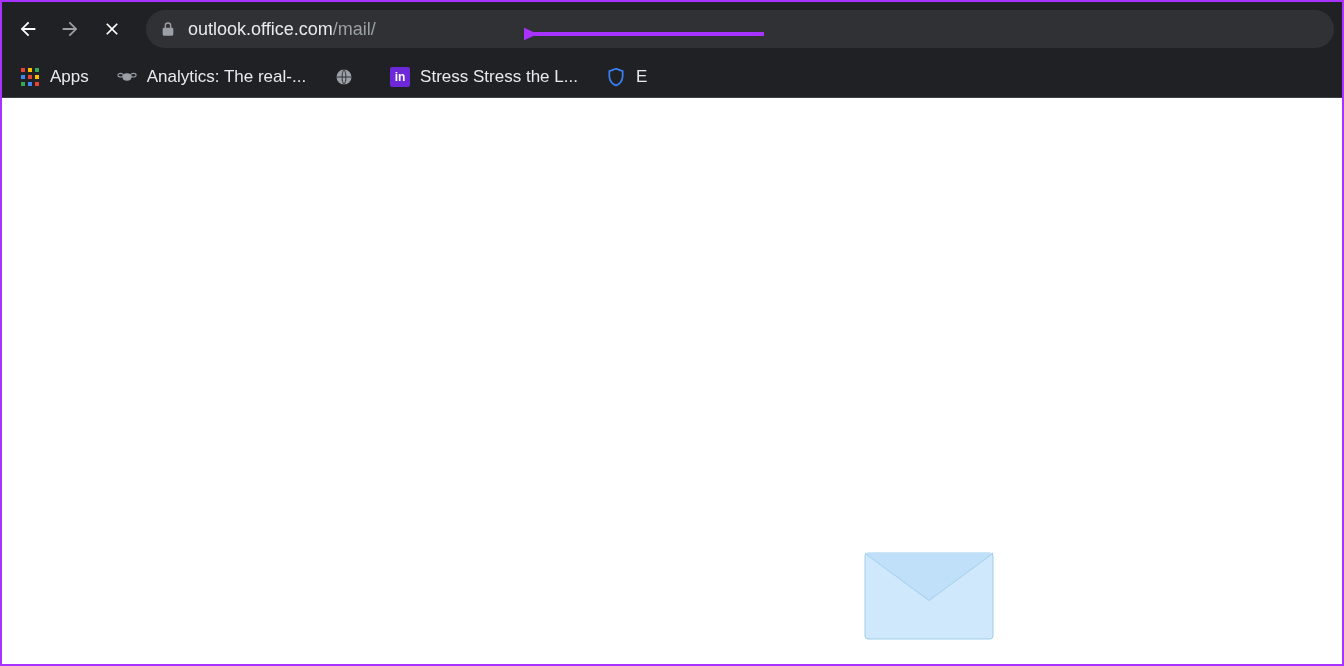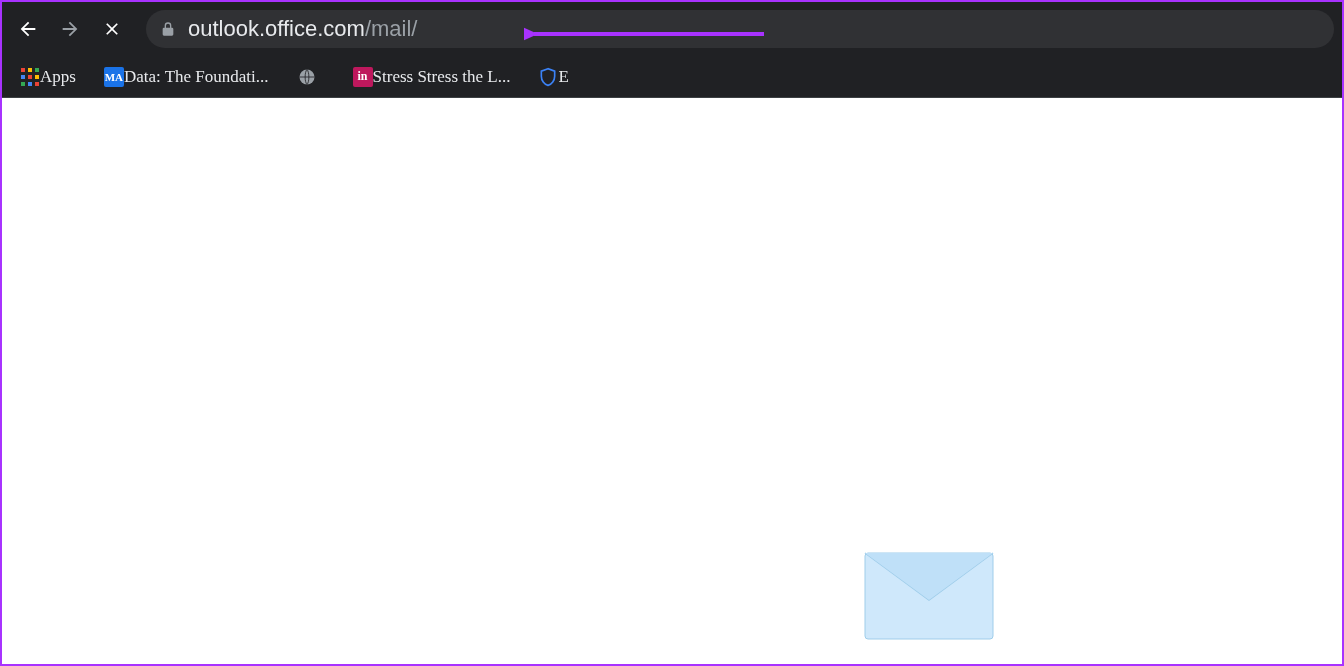--- a/index.html
+++ b/index.html
@@ -33,45 +33,45 @@
   .addrbar {
     flex: 1;
     height: 38px;
     background: #303134;
     border-radius: 20px;
     display: flex;
     align-items: center;
     padding: 0 14px;
     margin-left: 10px;
     color: #e8eaed;
-    font-size: 22px;
+    font-size: 18px;
     gap: 12px;
     position: relative;
   }
   .addrbar .url { white-space: nowrap; }
   .addrbar .url .path { color: #9aa0a6; }
   .bookmarks {
     height: 42px;
     background: #202124;
     display: flex;
     align-items: center;
     padding: 0 8px;
     gap: 8px;
     border-bottom: 1px solid #3c4043;
     overflow: hidden;
   }
   .bk {
     display: flex;
     align-items: center;
+    gap: 10px;
     padding: 4px 10px;
     color: #e8eaed;
     font-size: 17px;
     white-space: nowrap;
     border-radius: 4px;
-    font-family: Liberation Serif, serif;
   }
   .bk .bicon {
     width: 20px;
     height: 20px;
     display: flex;
     align-items: center;
     justify-content: center;
     font-size: 14px;
     font-weight: 600;
   }
@@ -141,38 +141,44 @@
           <rect x="7" y="7" width="4" height="4" fill="#ea4335"></rect>
           <rect x="14" y="7" width="4" height="4" fill="#fbbc04"></rect>
         <rect x="0" y="14" width="4" height="4" fill="#34a853"></rect>
           <rect x="7" y="14" width="4" height="4" fill="#4285f4"></rect>
           <rect x="14" y="14" width="4" height="4" fill="#ea4335"></rect>
       </svg>
     </span>
     <span>Apps</span>
   </div>
 
+
   <div class="bk">
-    <span class="bicon" style="background:#1a73e8;color:#fff;font-size:11px;border-radius:2px">MA</span>
-    <span>Data: The Foundati...</span>
+    <span class="bicon">
+      <svg width="22" height="14" viewBox="0 0 22 14">
+          <ellipse cx="11" cy="7" rx="5" ry="4" fill="#9aa0a6"></ellipse>
+          <ellipse cx="4" cy="5" rx="3" ry="2" fill="none" stroke="#9aa0a6" stroke-width="1.2"></ellipse>
+          <ellipse cx="18" cy="5" rx="3" ry="2" fill="none" stroke="#9aa0a6" stroke-width="1.2"></ellipse>
+        </svg>
+    </span>
+    <span>Analytics: The real-...</span>
   </div>
-
 
 
   <div class="bk" style="padding-right:18px">
     <span class="bicon">
       <svg width="20" height="20" viewBox="0 0 24 24">
           <circle cx="12" cy="12" r="9" fill="#9aa0a6"></circle>
           <path d="M3 12h18M12 3c3 3 3 15 0 18M12 3c-3 3-3 15 0 18" stroke="#202124" stroke-width="1" fill="none"></path>
         </svg>
     </span>
   </div>
 
   <div class="bk">
-    <span class="bicon" style="background:#be185d;color:#fff;border-radius:2px;font-size:12px;font-weight:700">in</span>
+    <span class="bicon" style="background:#6d28d9;color:#fff;border-radius:2px;font-size:12px;font-weight:700">in</span>
     <span>Stress Stress the L...</span>
   </div>
 
 
   <div class="bk">
     <span class="bicon">
       <svg width="20" height="20" viewBox="0 0 24 24">
           <path d="M12 2 4 5v6c0 5 3.4 9.7 8 11 4.6-1.3 8-6 8-11V5z" fill="none" stroke="#3b82f6" stroke-width="2"></path>
         </svg>
     </span>

